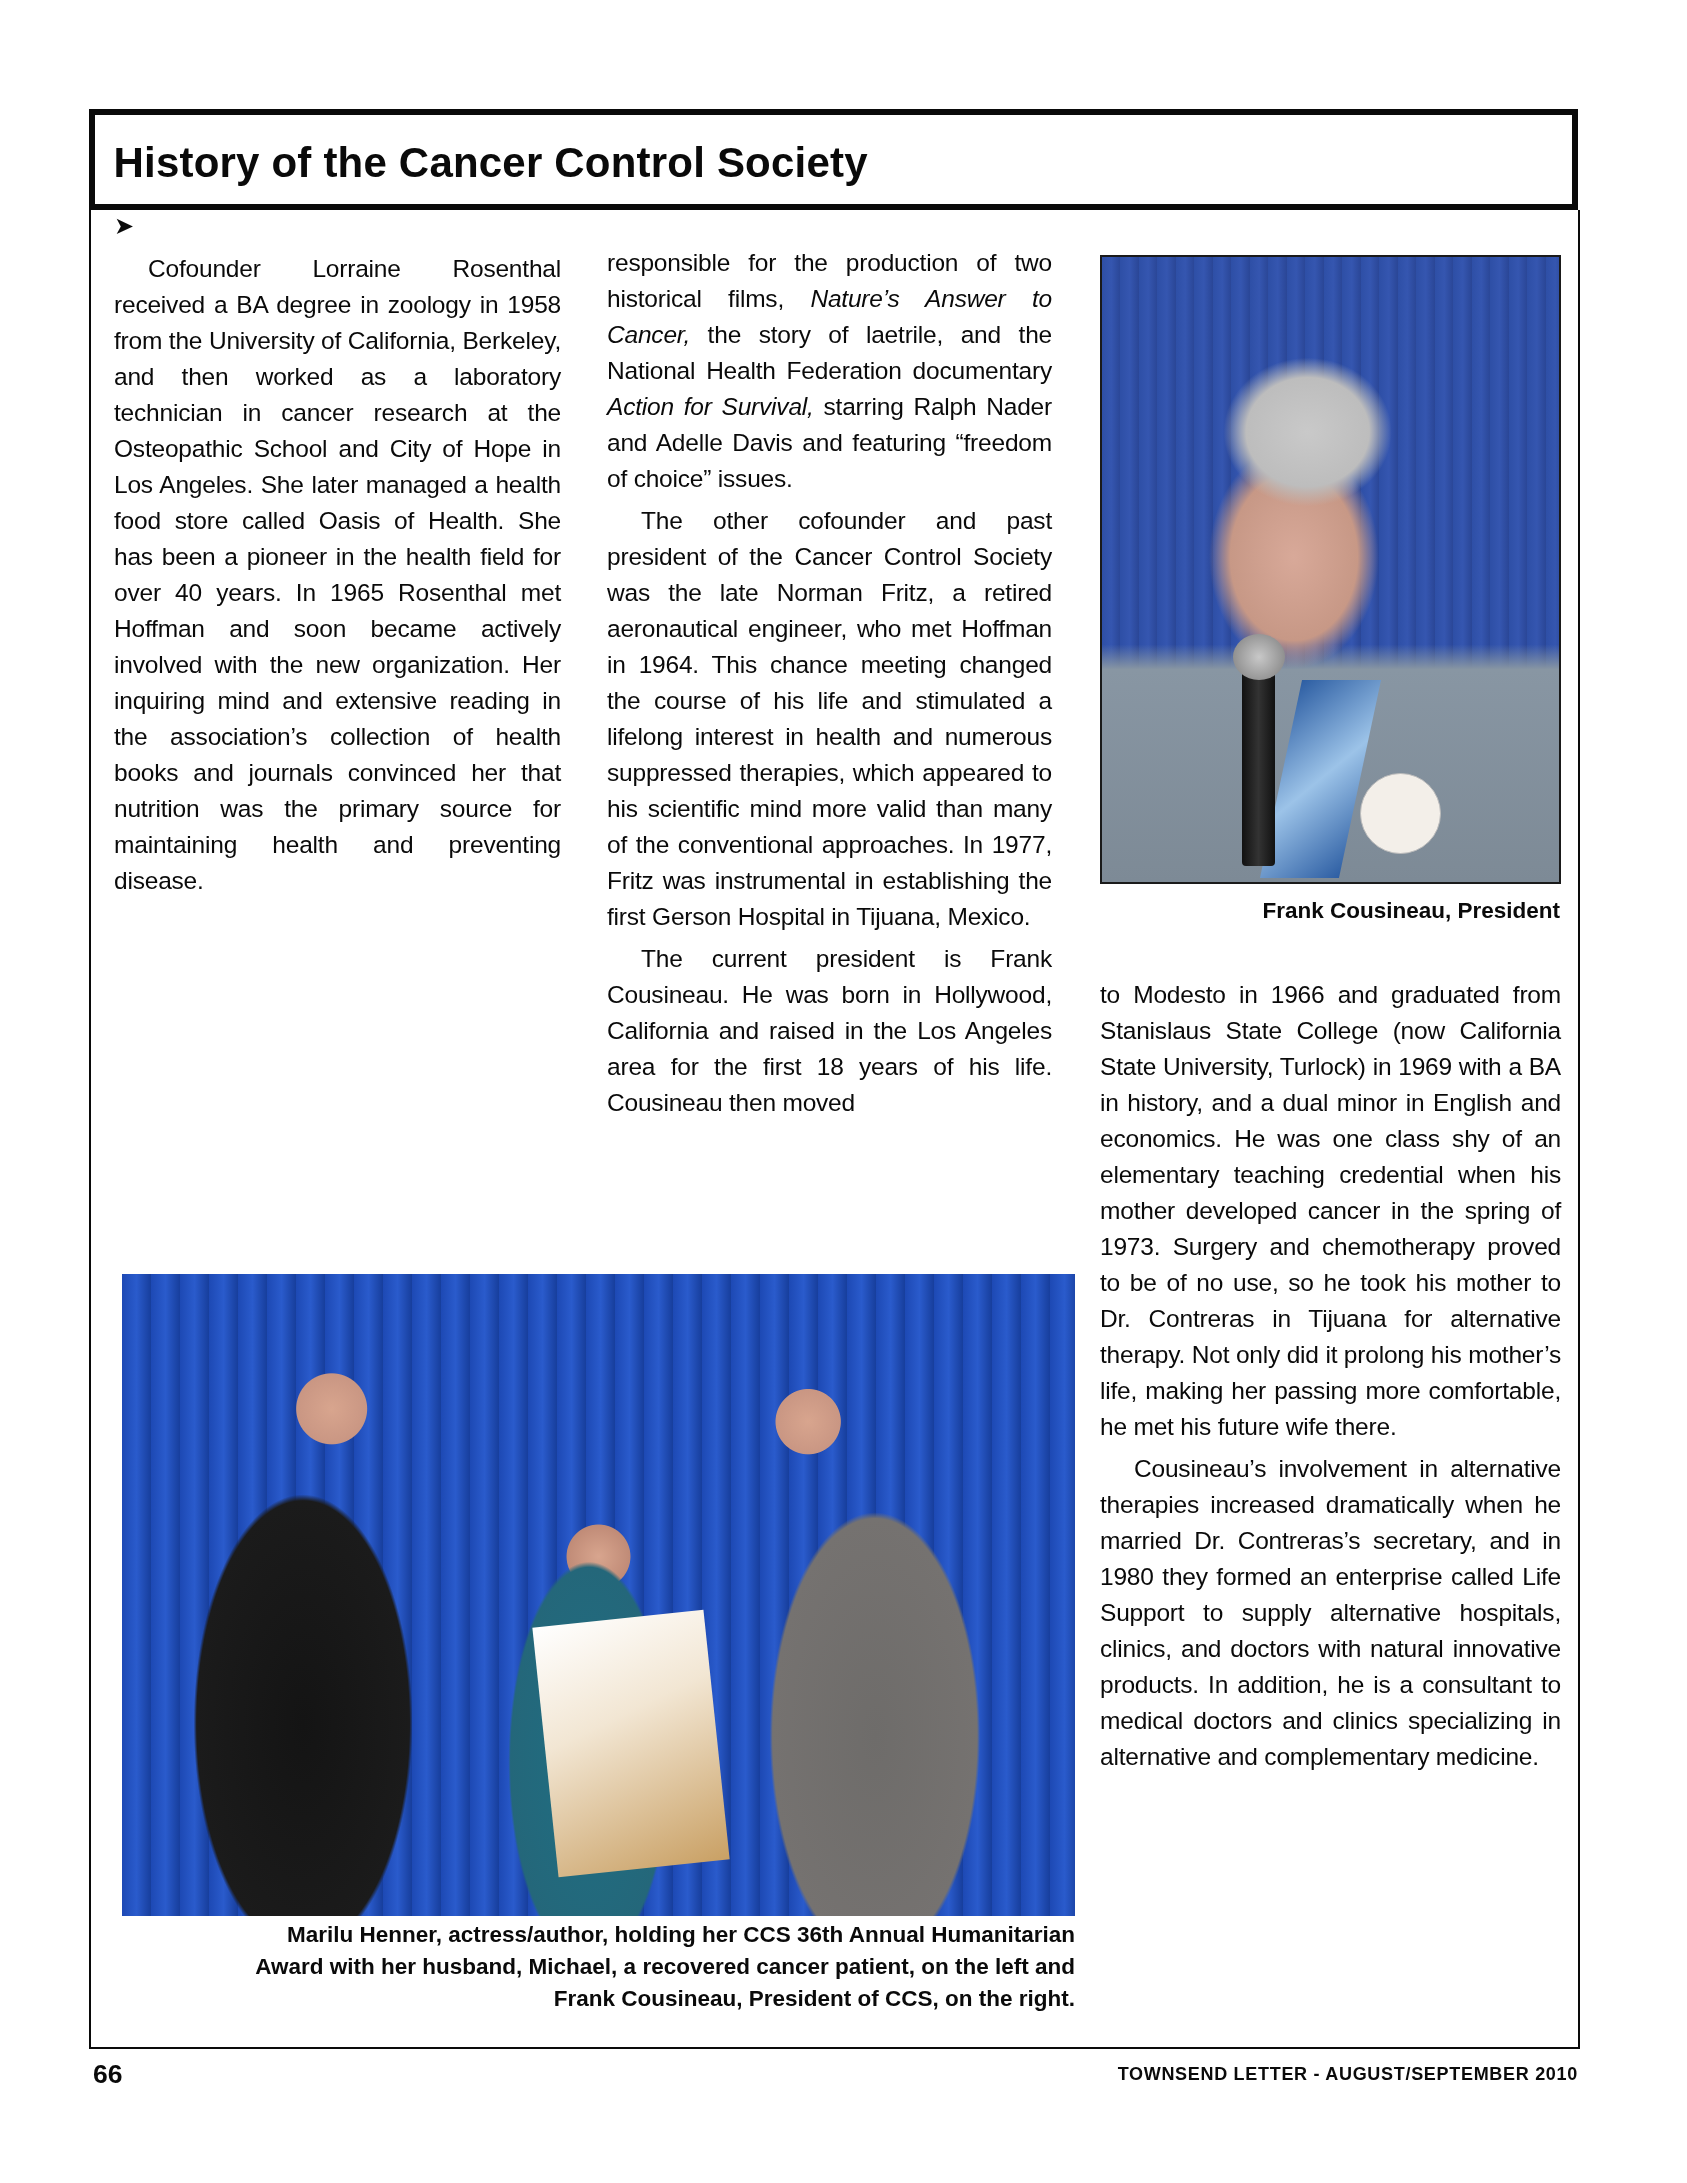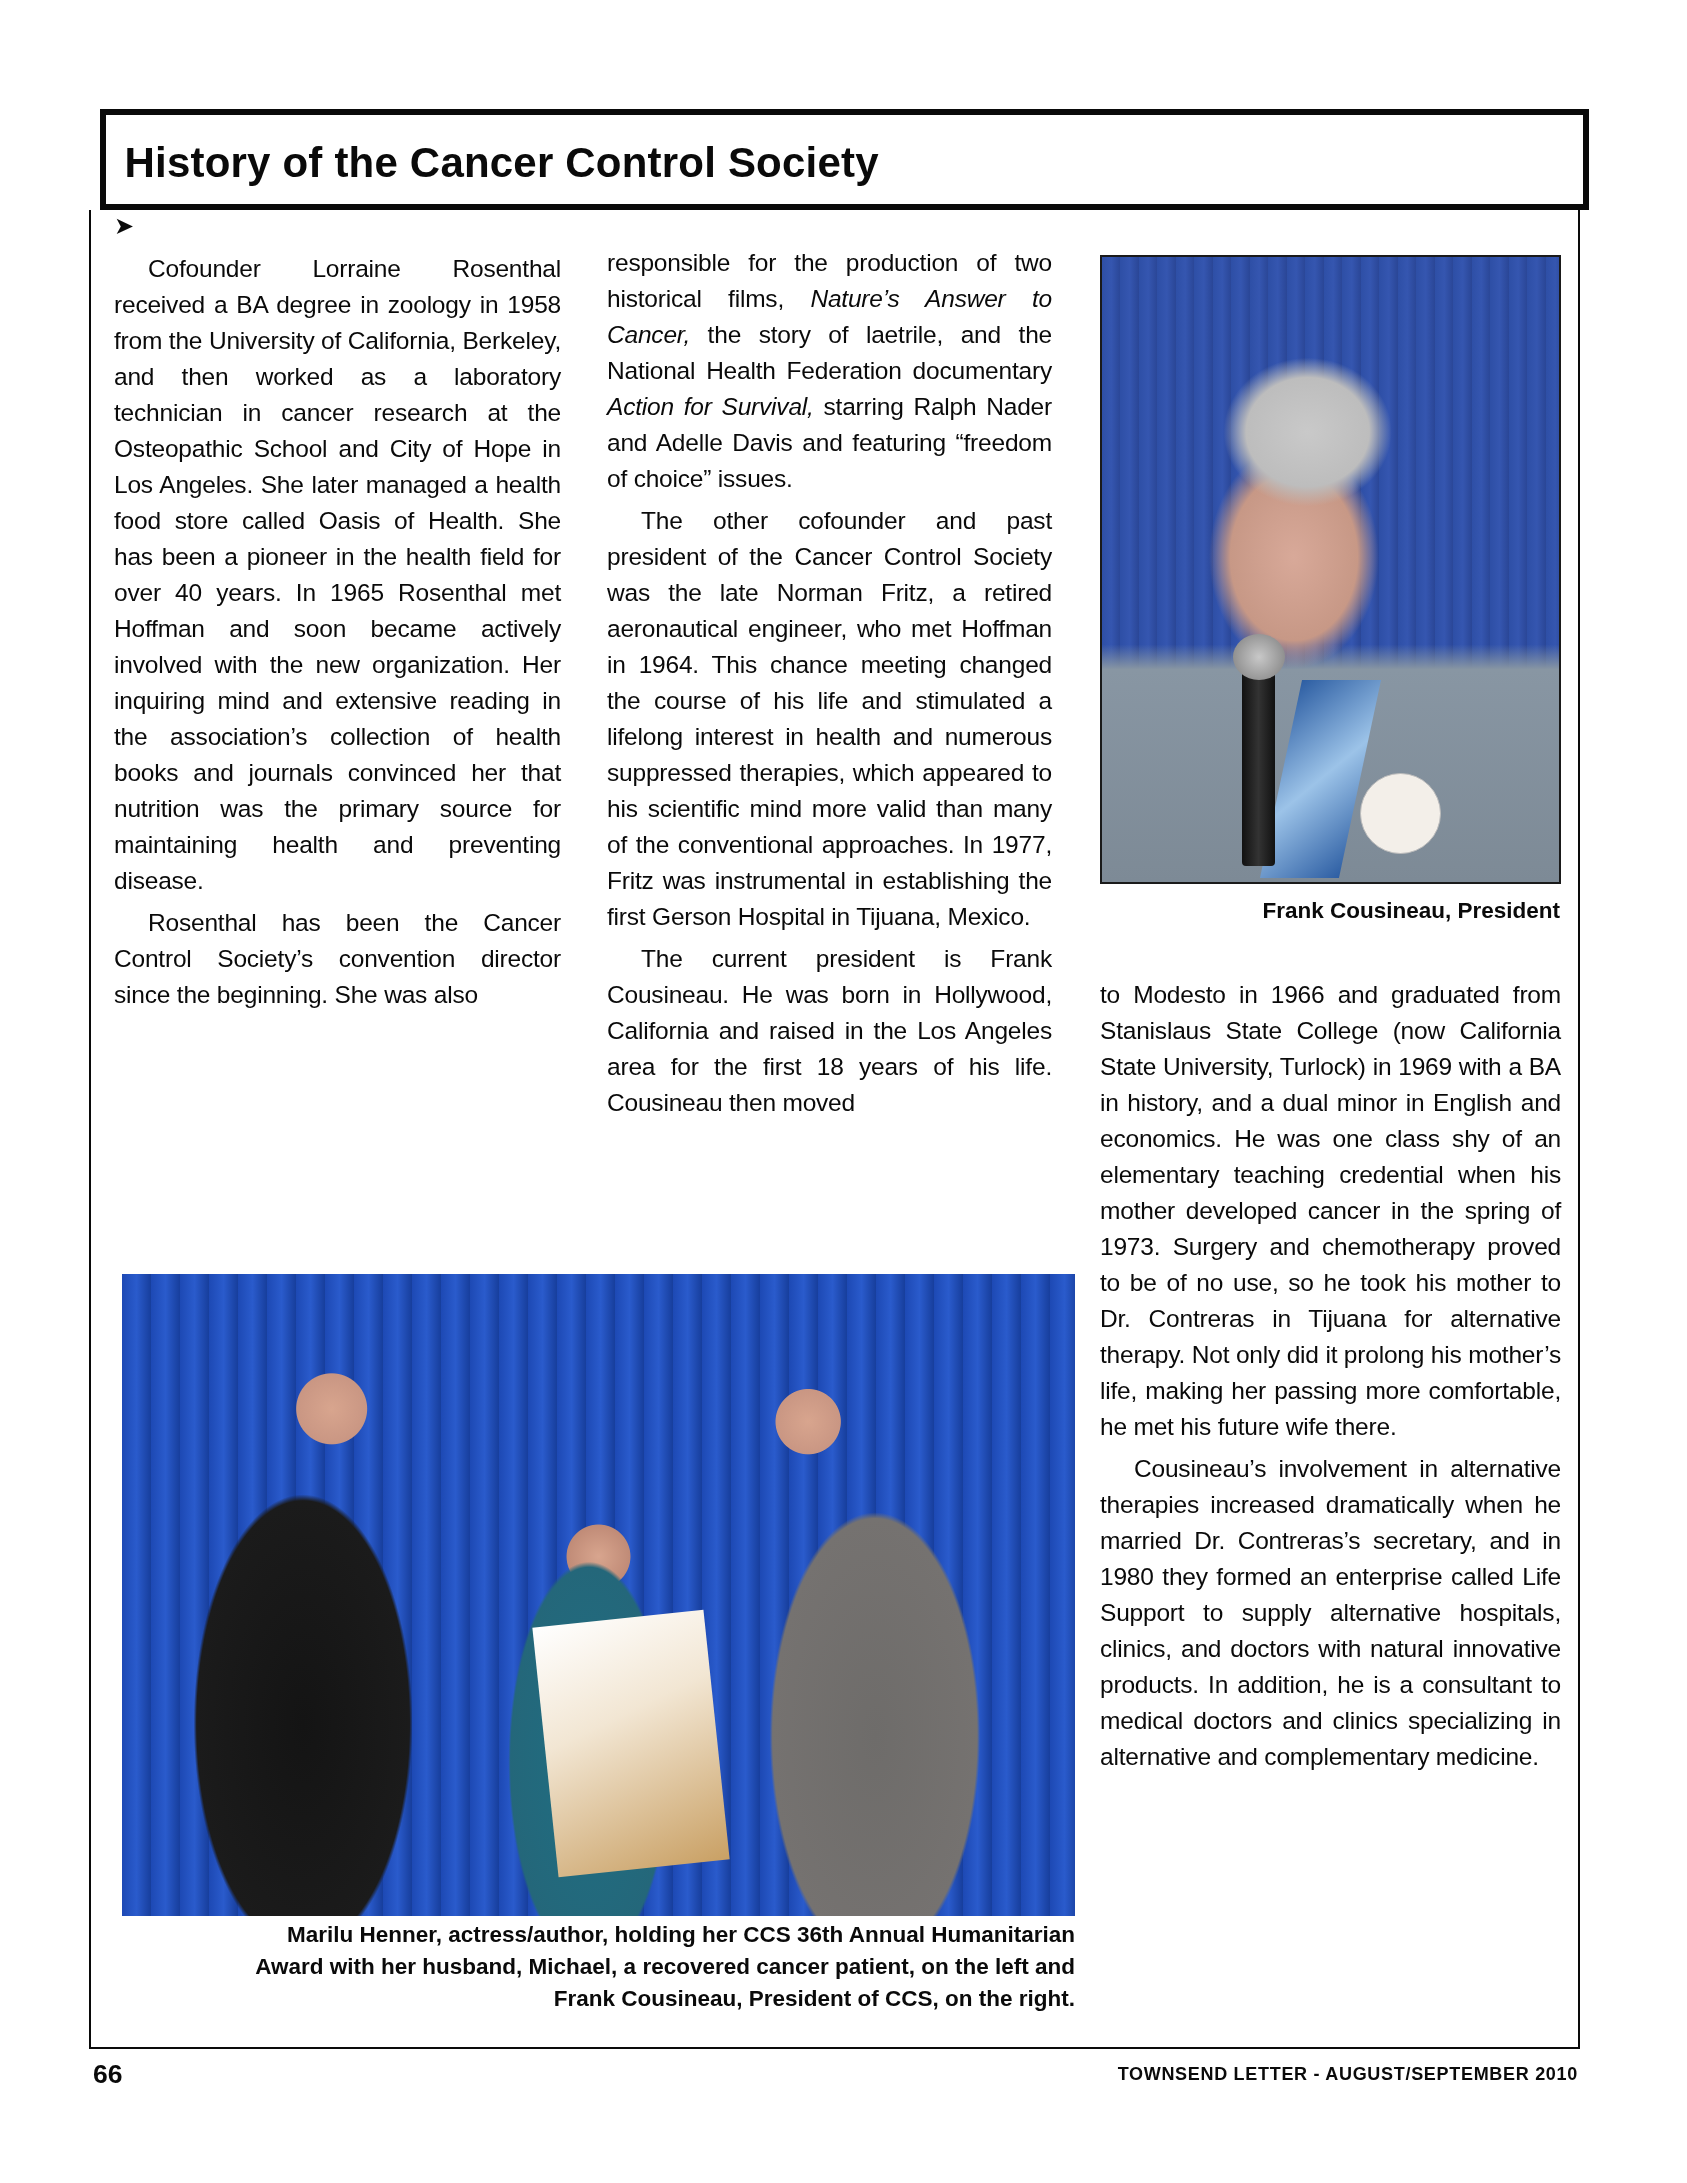--- a/index.html
+++ b/index.html
@@ -1,20 +1,20 @@
 <!DOCTYPE html>
 <html style="font-size:10.6px"><head>
 <meta charset="utf-8">
 <style>
   html, body { margin: 0; padding: 0; background: #ffffff; }
   body { width: 1687px; height: 2183px; position: relative; overflow: hidden;
          font-family: "Liberation Sans", "DejaVu Sans", sans-serif; color: #0a0a0a; }
 
   .title-box { position: absolute; left: 89px; top: 109px; width: 1477px; height: 89px;
-               border: 6.6px solid #0a0a0a; margin-left: 11px; }
+               border: 6.6px solid #0a0a0a; }
   .title { position: absolute; left: 18.5px; top: 24px; margin: 0;
            font-family: "Liberation Sans", "DejaVu Sans", sans-serif; font-weight: 700;
            font-size: 42px; line-height: 48px; letter-spacing: 0.2px; white-space: nowrap; }
 
   .content-box { position: absolute; left: 89px; top: 210px; width: 1487px; height: 1837px;
                  border: 2px solid #0a0a0a; border-top: none; }
 
   .continue-arrow { position: absolute; left: 114px; top: 213px; font-size: 24px; line-height: 26.5px; }
 
   .col { position: absolute; font-family: "Liberation Sans", "DejaVu Sans", sans-serif;
@@ -74,21 +74,20 @@
 <div class="title-box">
   <h1 class="title">History of the Cancer Control Society</h1>
 </div>
 
 <div class="content-box"></div>
 
 <div class="continue-arrow">➤</div>
 
 <div class="col" id="col1">
   <p class="indent">Cofounder Lorraine Rosenthal received a BA degree in zoology in 1958 from the University of California, Berkeley, and then worked as a laboratory technician in cancer research at the Osteopathic School and City of Hope in Los Angeles.  She later managed a health food store called Oasis of Health. She has been a pioneer in the health field for over 40 years. In 1965 Rosenthal met Hoffman and soon became actively involved with the new organization. Her inquiring mind and extensive reading in the association’s collection of health books and journals convinced her that nutrition was the primary source for maintaining health and preventing disease.</p>
-  <p class="indent">Rosenthal has been the Cancer Control Society’s convention director since the beginning. She was also</p>
 </div>
 
 <div class="col" id="col2">
   <p><span>responsible for the production of two historical films, </span><em>Nature’s Answer to Cancer,</em><span> the story of laetrile, and the National Health Federation documentary </span><em>Action for Survival,</em><span> starring Ralph Nader and Adelle Davis and featuring “freedom of choice” issues.</span></p>
   <p class="indent">The other cofounder and past president of the Cancer Control Society was the late Norman Fritz, a retired aeronautical engineer, who met Hoffman in 1964. This chance meeting changed the course of his life and stimulated a lifelong interest in health and numerous suppressed therapies, which appeared to his scientific mind more valid than many of the conventional approaches. In 1977, Fritz was instrumental in establishing the first Gerson Hospital in Tijuana, Mexico.</p>
   <p class="indent">The current president is Frank Cousineau. He was born in Hollywood, California and raised in the Los Angeles area for the first 18 years of his life. Cousineau then moved</p>
 </div>
 
 <div class="portrait" title="Frank Cousineau speaking into a microphone">
   <div class="tie"></div>

